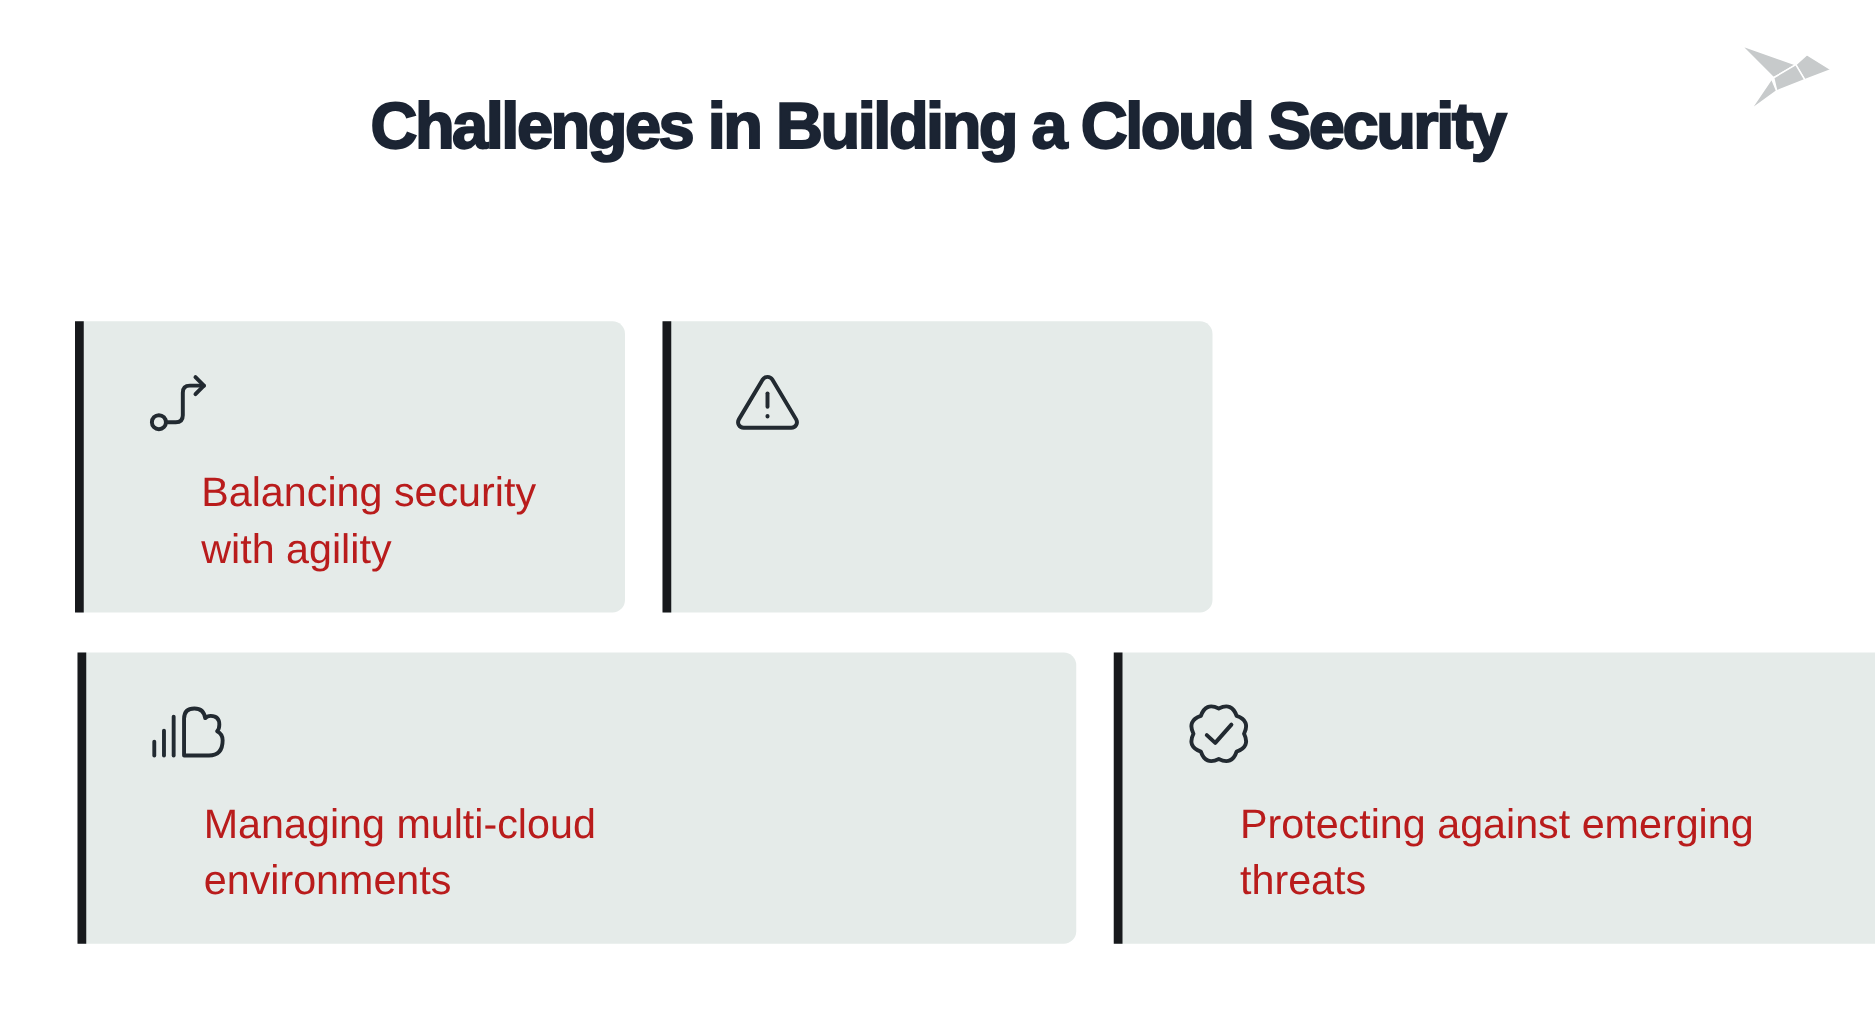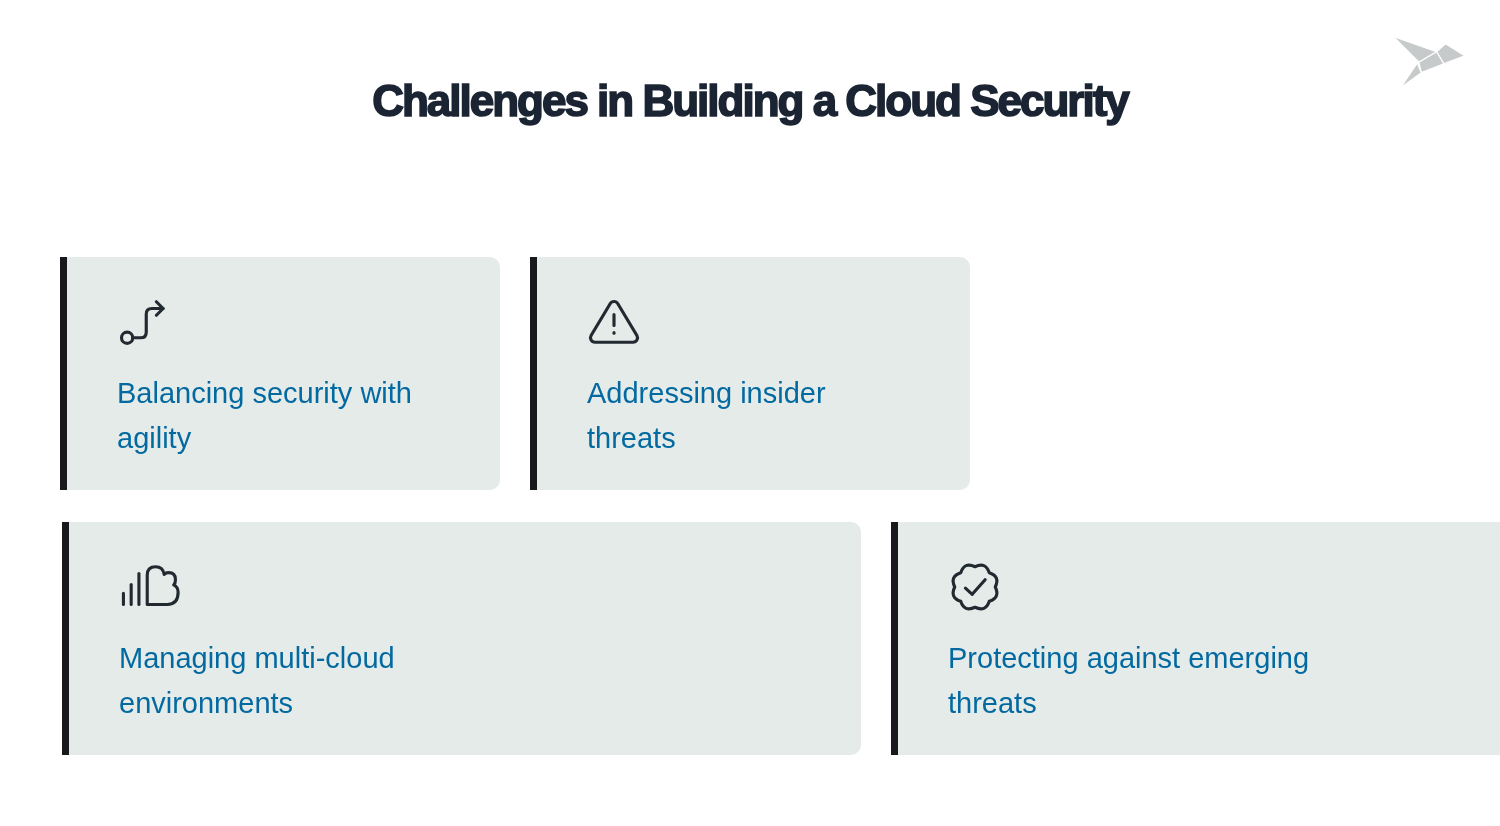--- a/index.html
+++ b/index.html
@@ -14,21 +14,21 @@
 
   
   .title {
     position: absolute;
     top: 62px;
     left: 0;
     width: 100%;
     text-align: center;
     color: #1b2433;
     font-weight: 700;
-    font-size: 44px;
+    font-size: 52px;
     line-height: 78px;
     letter-spacing: -2px;
     -webkit-text-stroke: 1.6px #1b2433;
     margin: 0;
   }
   .title .line { display: block; white-space: nowrap; }
 
   
   .logo {
     position: absolute;
@@ -62,23 +62,24 @@
     width: 7px;
     height: 100%;
     background: #17191c;
   }
 
   .card .icon { display: block; height: 56px; }
   .card .icon svg { display: block; }
 
   .card .label {
     margin-top: 20px;
-    font-size: 29px;
+    font-size: 33px;
     line-height: 45px;
-    color: #0369a1;
+    color: #b91c1c;
+    margin-left: 44px;
   }
   .row1 .label { max-width: 305px; }
   .row2 .label { max-width: 440px; }
 
   .stroke-icon {
     stroke: #222a31;
     fill: none;
     stroke-width: 2.8;
     stroke-linecap: round;
     stroke-linejoin: round;
@@ -118,21 +119,20 @@
 
     <div class="card w-sm">
       <div class="accent-bar"></div>
       <span class="icon">
         <svg width="54" height="54" viewBox="0 0 48 48" class="stroke-icon">
           <path d="M20.58 7.72 L3.64 36 a4 4 0 0 0 3.42 6 h33.88 a4 4 0 0 0 3.42 -6 L27.42 7.72 a4 4 0 0 0 -6.84 0 z"></path>
           <line x1="24" y1="17.5" x2="24" y2="27"></line>
           <line x1="24" y1="33.5" x2="24" y2="33.9"></line>
         </svg>
       </span>
-      <div class="label">Addressing insider threats</div>
     </div>
 
 
   </div>
 
   <div class="row row2">
 
     <div class="card w-lg1">
       <div class="accent-bar"></div>
       <span class="icon">

